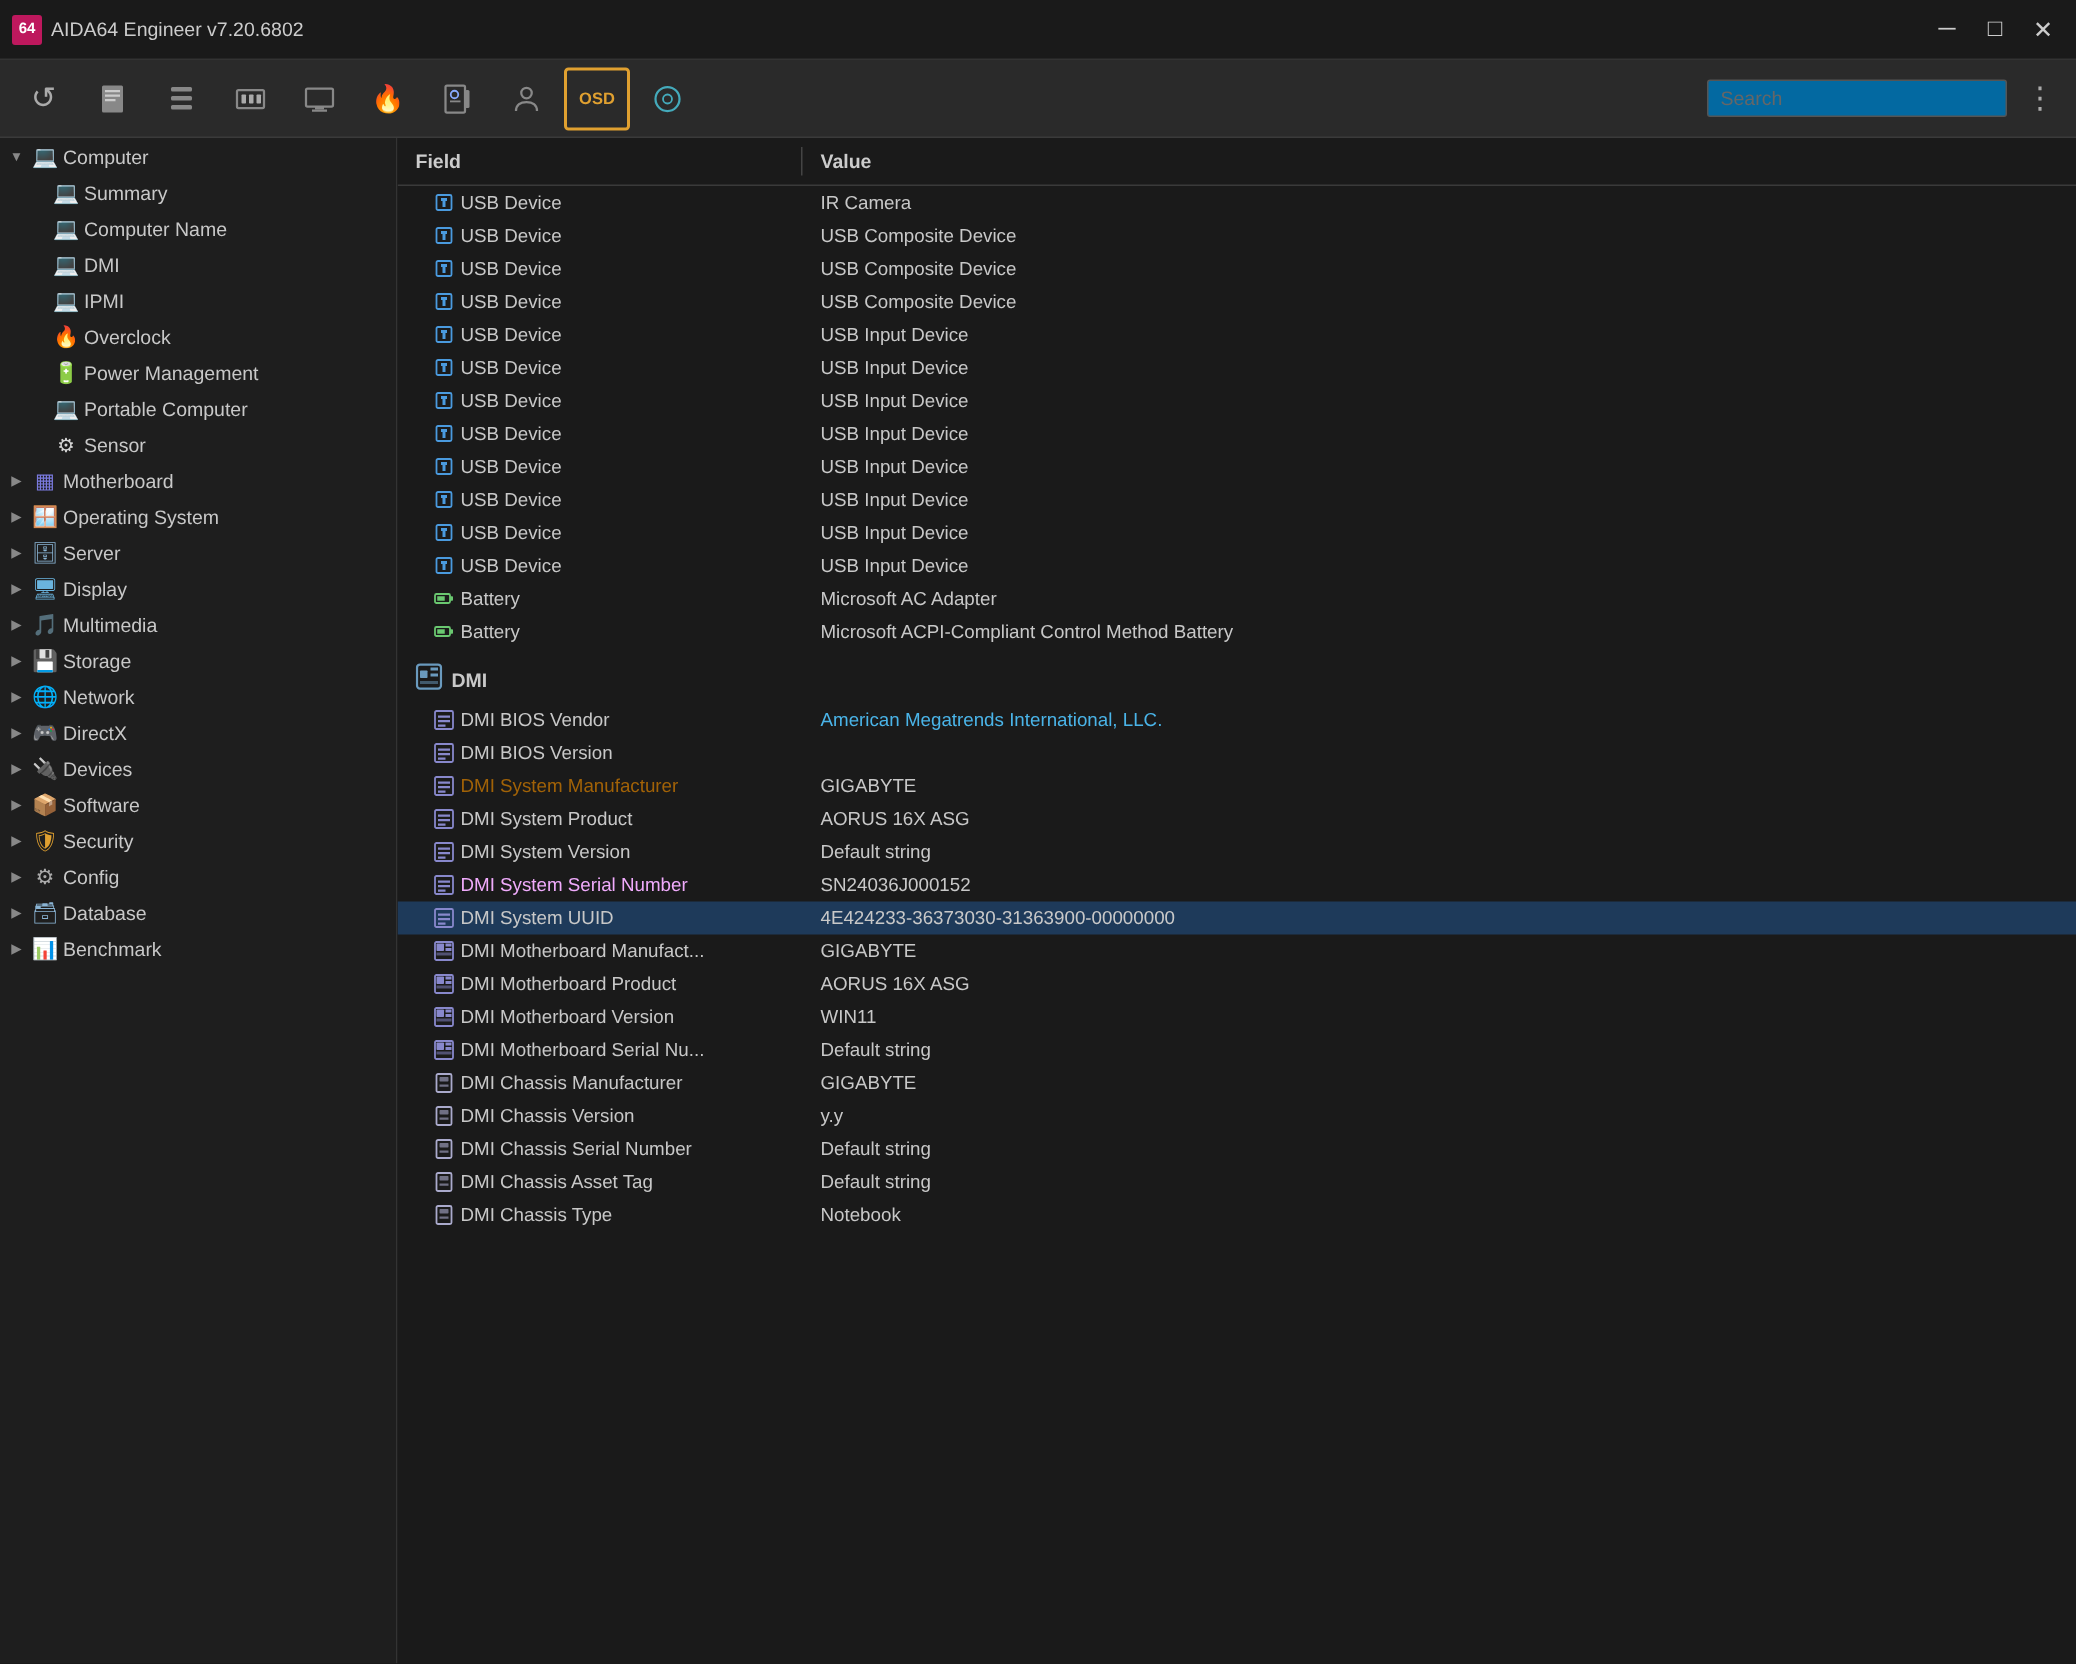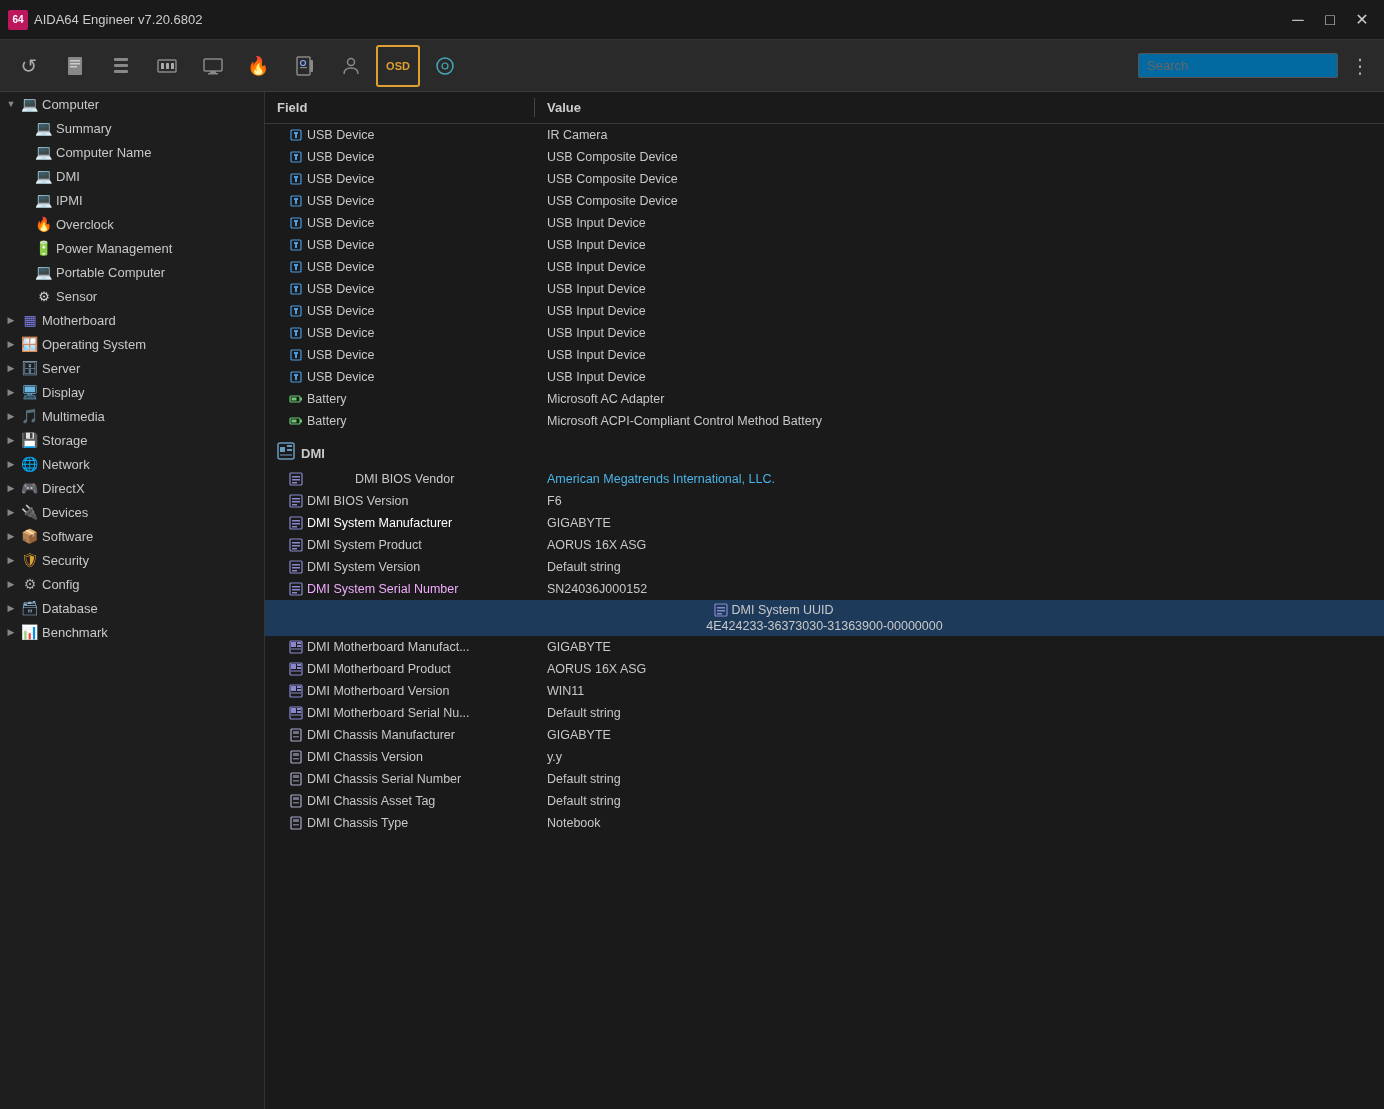--- a/index.html
+++ b/index.html
@@ -176,21 +176,21 @@
       font-weight: bold;
       color: #ccc;
     }
 
     .data-row {
       display: flex;
       align-items: center;
       padding: 2px 0;
       min-height: 22px;
     }
-    .data-row.highlighted { background: #1e3a5a; flex-direction: column; }
+    .data-row.highlighted { background: #1e3a5a; }
     .data-row.section-header {
       padding: 10px 12px 4px 12px;
       font-weight: bold;
       color: #c8c8c8;
       display: flex;
       align-items: center;
       gap: 6px;
     }
 
     .field-cell {
@@ -635,49 +635,48 @@
         <div class="data-row">
       <div class="field-cell">
         <span class="row-icon">
               <svg width="14" height="14" viewBox="0 0 14 14">
                 <rect x="1" y="1" width="12" height="12" rx="1" fill="none" stroke="#8888cc" stroke-width="1.2"></rect>
                 <rect x="3" y="4" width="8" height="1.5" fill="#8888cc"></rect>
                 <rect x="3" y="7" width="8" height="1.5" fill="#8888cc"></rect>
                 <rect x="3" y="10" width="5" height="1.5" fill="#8888cc"></rect>
               </svg>
             </span>
-        <span style="color:#c8c8c8;margin-left:48px;">DMI BIOS Vendor</span>
+        <span style="color:#c8c8c8;">DMI BIOS Vendor</span>
       </div>
       <div class="value-cell link">American Megatrends International, LLC.</div>
     </div>
         <div class="data-row">
       <div class="field-cell">
         <span class="row-icon">
               <svg width="14" height="14" viewBox="0 0 14 14">
                 <rect x="1" y="1" width="12" height="12" rx="1" fill="none" stroke="#8888cc" stroke-width="1.2"></rect>
                 <rect x="3" y="4" width="8" height="1.5" fill="#8888cc"></rect>
                 <rect x="3" y="7" width="8" height="1.5" fill="#8888cc"></rect>
                 <rect x="3" y="10" width="5" height="1.5" fill="#8888cc"></rect>
               </svg>
             </span>
         <span style="color:#c8c8c8;">DMI BIOS Version</span>
       </div>
-      <div class="value-cell">F6</div>
     </div>
         <div class="data-row">
       <div class="field-cell">
         <span class="row-icon">
               <svg width="14" height="14" viewBox="0 0 14 14">
                 <rect x="1" y="1" width="12" height="12" rx="1" fill="none" stroke="#8888cc" stroke-width="1.2"></rect>
                 <rect x="3" y="4" width="8" height="1.5" fill="#8888cc"></rect>
                 <rect x="3" y="7" width="8" height="1.5" fill="#8888cc"></rect>
                 <rect x="3" y="10" width="5" height="1.5" fill="#8888cc"></rect>
               </svg>
             </span>
-        <span style="color:#ffffff;">DMI System Manufacturer</span>
+        <span style="color:#a16207;">DMI System Manufacturer</span>
       </div>
       <div class="value-cell">GIGABYTE</div>
     </div>
         <div class="data-row">
       <div class="field-cell">
         <span class="row-icon">
               <svg width="14" height="14" viewBox="0 0 14 14">
                 <rect x="1" y="1" width="12" height="12" rx="1" fill="none" stroke="#8888cc" stroke-width="1.2"></rect>
                 <rect x="3" y="4" width="8" height="1.5" fill="#8888cc"></rect>
                 <rect x="3" y="7" width="8" height="1.5" fill="#8888cc"></rect>

